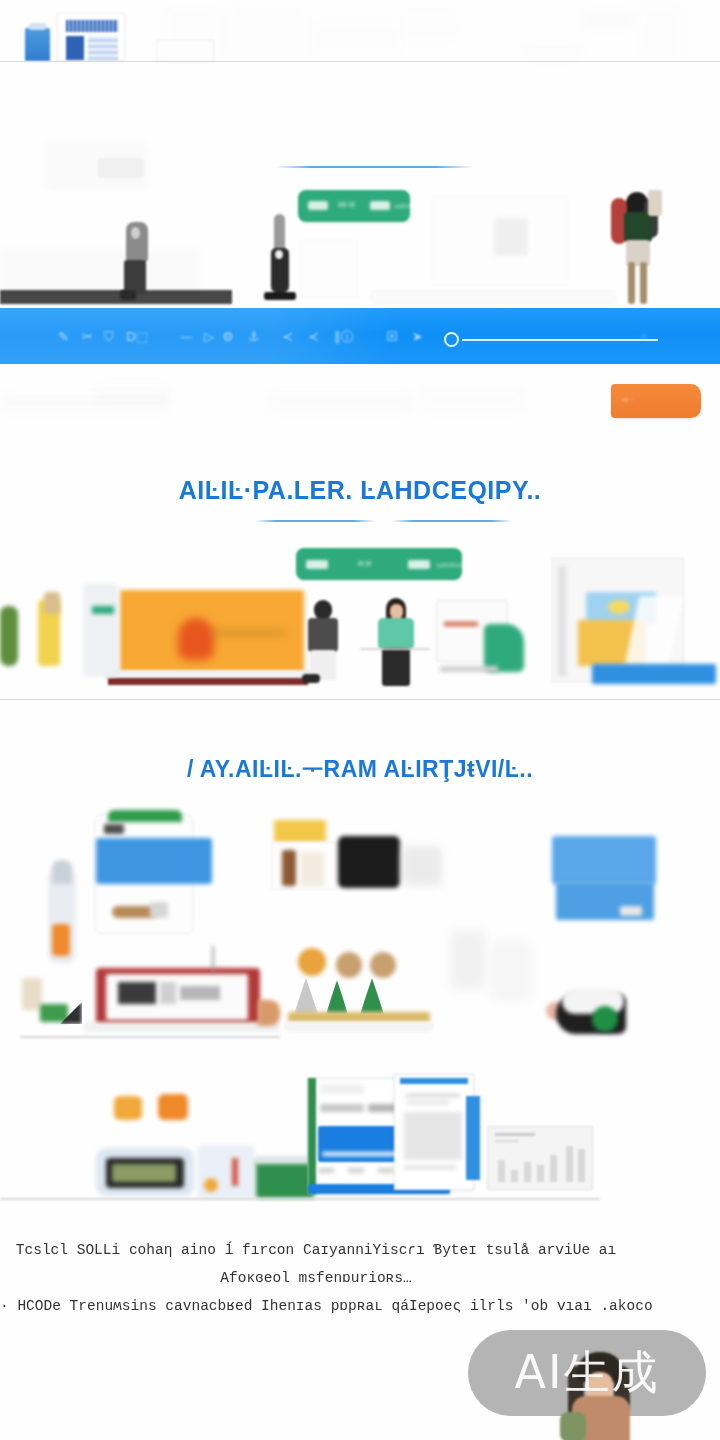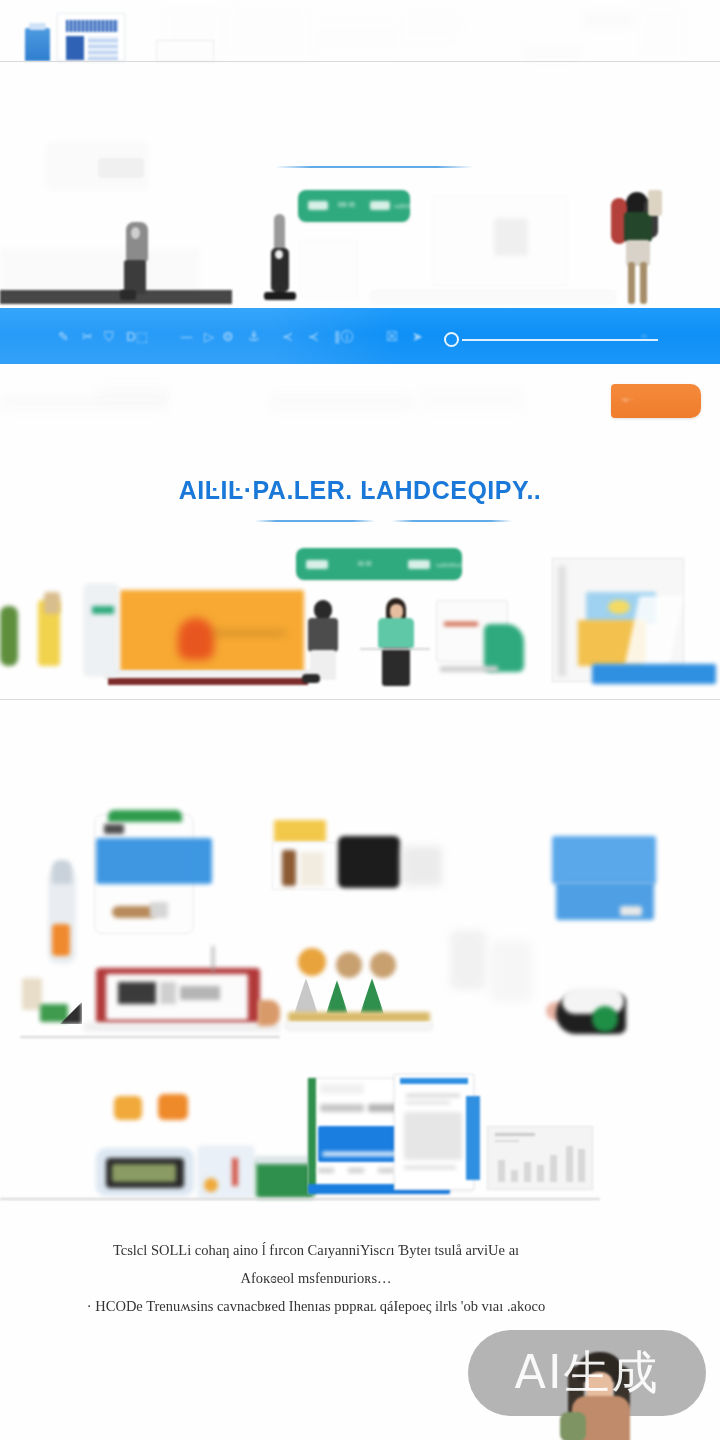--- a/index.html
+++ b/index.html
@@ -128,21 +128,21 @@
   }
 
   
   .soft { position:absolute; border-radius:3px; }
 
   
   #caption {
     position:absolute; left:0; top:1236px; width:632px;
     text-align:center; color:#333; line-height:28px; font-size:14.5px;
     filter:blur(.45px);
-    font-family:Liberation Serif, serif;
+    font-family:Liberation Mono, monospace;
   }
   #caption div { white-space:nowrap; }
 
   
   #watermark {
     position:absolute; left:468px; top:1330px; width:238px; height:86px;
     background:rgba(130,130,130,.60);
     border-radius:43px;
     display:flex; align-items:center; justify-content:center;
     overflow:hidden;
@@ -334,20 +334,21 @@
     <div class="art blur2" style="left:586px;top:592px;width:70px;height:32px;background:#9fd2f0;border-radius:2px;"></div>
     <div class="art blur2" style="left:608px;top:600px;width:22px;height:14px;background:#f4da62;border-radius:50%;"></div>
     <div class="art blur2" style="left:578px;top:620px;width:68px;height:46px;background:#f2c14e;border-radius:0 0 8px 0;"></div>
     <div class="art blur2" style="left:632px;top:596px;width:44px;height:70px;background:#ffffff;opacity:.85;transform:skewX(-12deg);"></div>
     <div class="art blur2" style="left:592px;top:664px;width:124px;height:20px;background:#2f8fe0;border-radius:2px;"></div>
     <div class="art blur2" style="left:558px;top:566px;width:8px;height:110px;background:#e0e0e0;"></div>
 
     <div class="shelfline" style="top:699px;"></div>
   </div>
 
+  <div class="heading" style="top:755px; font-size:23px;">/ AY.AIĿIĿ.ᅮRAM AĿIRŢJŧVI/Ŀ..</div>
 
   <div>
 
     <div class="art blur2" style="left:48px;top:868px;width:28px;height:96px;background:#e9edf1;border-radius:10px;"></div>
     <div class="art blur2" style="left:52px;top:924px;width:18px;height:32px;background:#f08a2e;border-radius:4px;"></div>
     <div class="art blur2" style="left:52px;top:860px;width:20px;height:24px;background:#c9d2da;border-radius:8px 8px 2px 2px;"></div>
 
     <div class="art blur1" style="left:94px;top:814px;width:100px;height:120px;background:#fdfdfd;border:1px solid #eaeaea;border-radius:8px;"></div>
     <div class="art blur2" style="left:108px;top:810px;width:74px;height:12px;background:#2f9b4c;border-radius:6px 6px 0 0;"></div>
     <div class="art blur2" style="left:96px;top:838px;width:116px;height:46px;background:#2f8fe0;border-radius:3px;opacity:.92;"></div>

